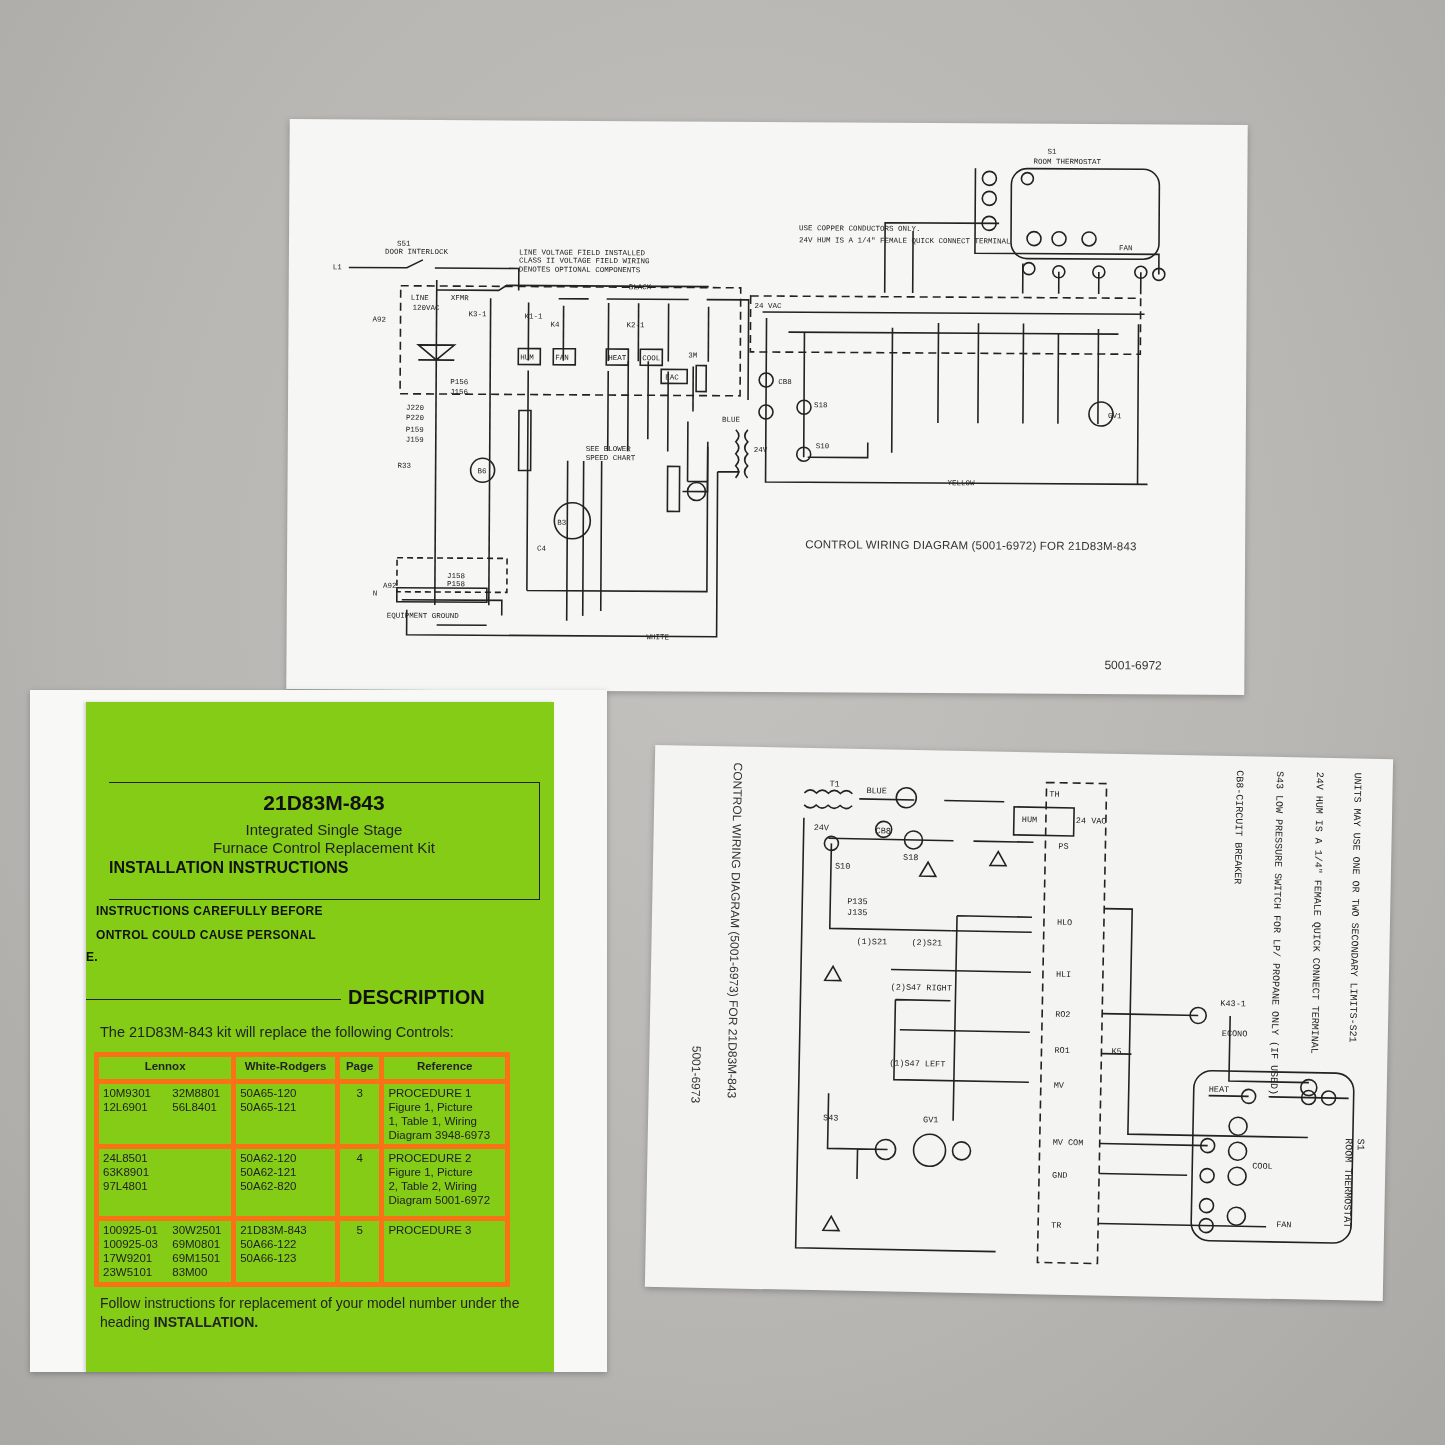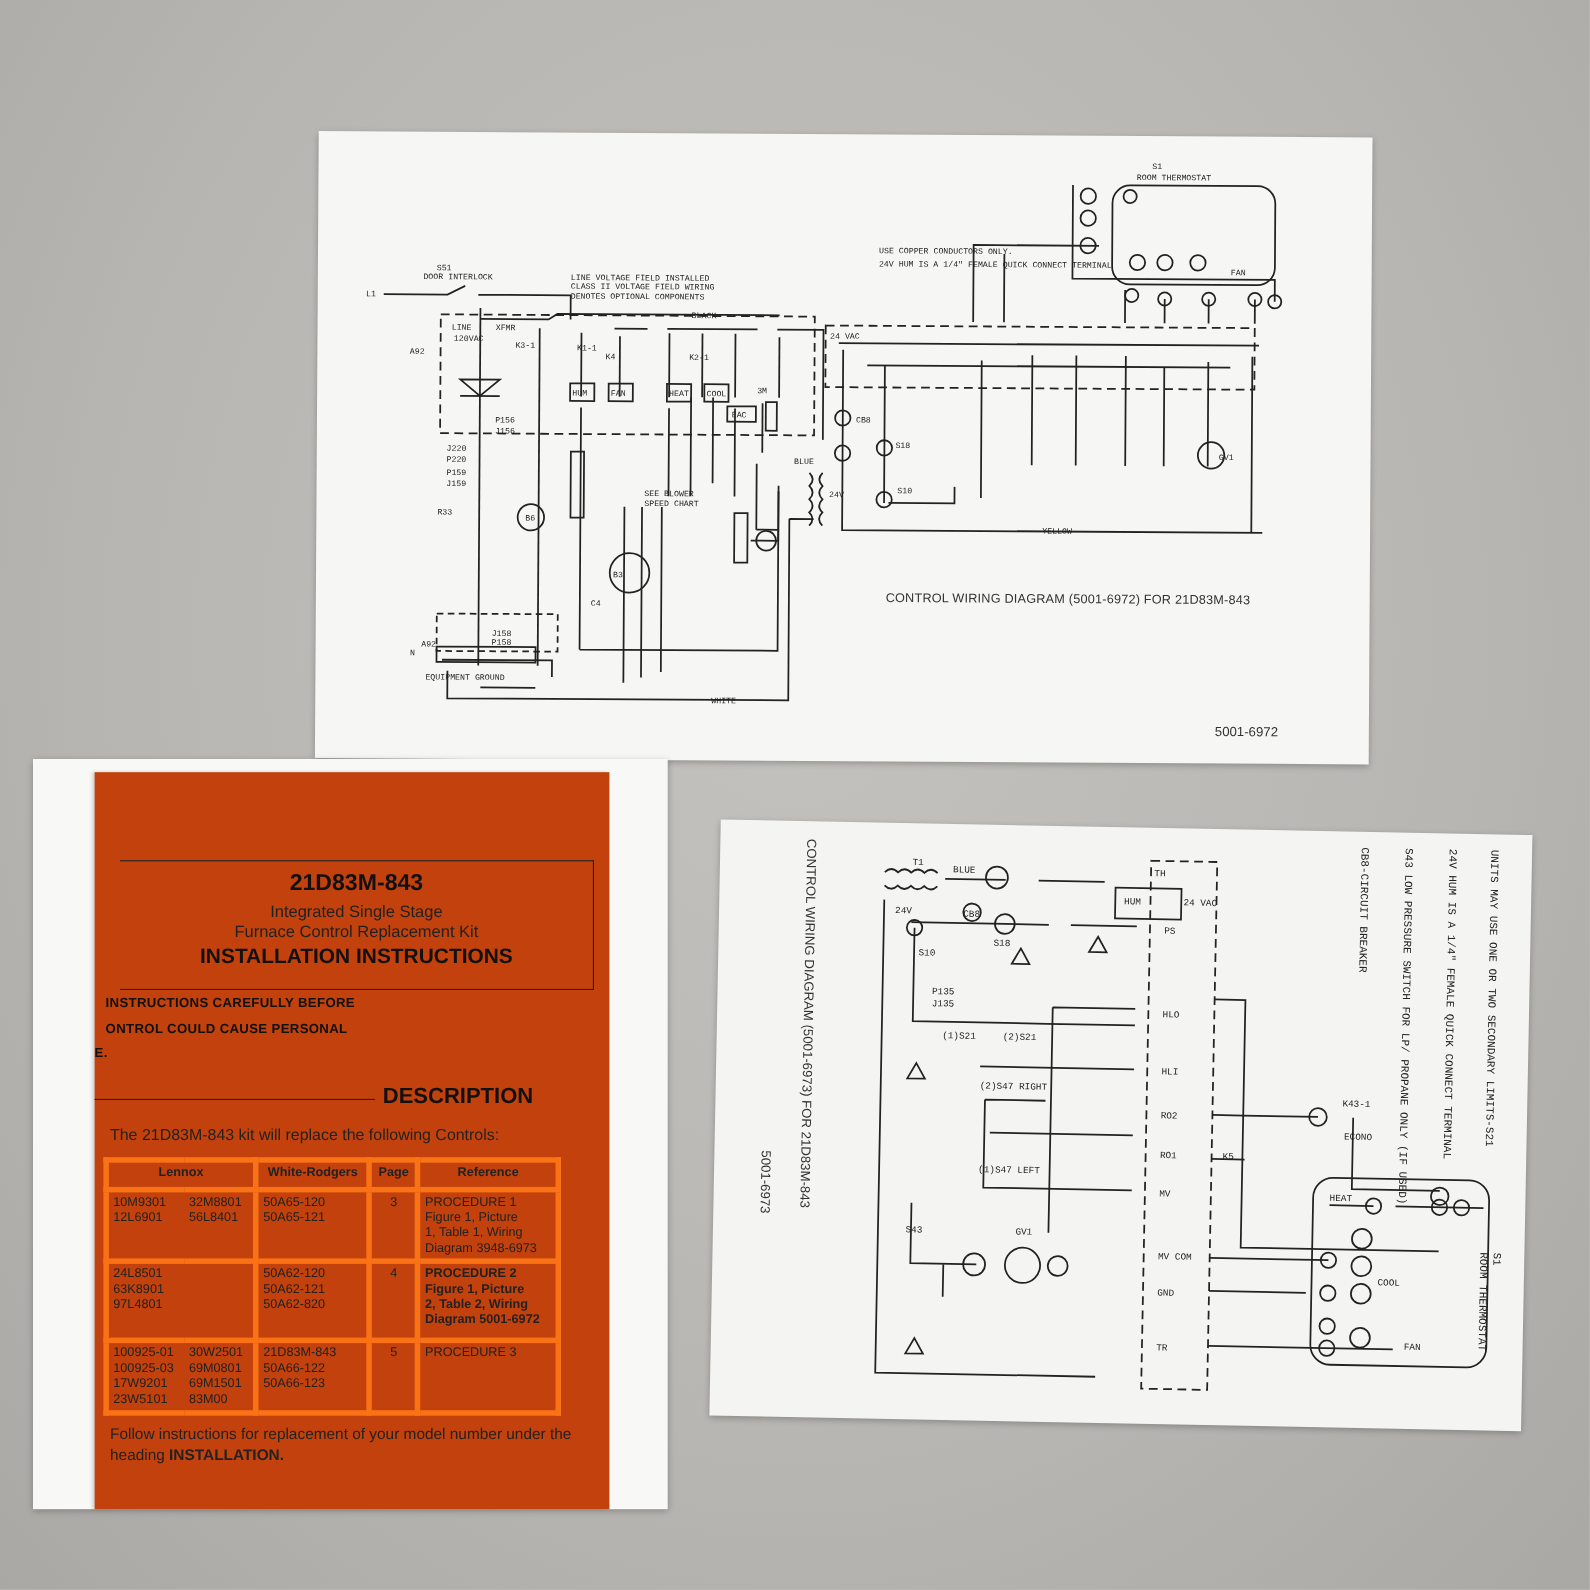--- a/index.html
+++ b/index.html
@@ -13,26 +13,26 @@
     background:radial-gradient(ellipse at 50% 40%, #c3c2bf 0%, #b7b6b3 60%, #a9a8a5 100%);
   }
   .sheet { position:absolute; background:#f6f6f4; box-shadow:0 2px 6px rgba(0,0,0,0.25); }
   
   #sheet-top { left:288px; top:122px; width:958px; height:570px; transform:rotate(0.35deg); }
   #sheet-top svg { position:absolute; left:0; top:0; }
   .top-caption { position:absolute; left:518px; top:416px; font-size:11.5px; color:#333; letter-spacing:0.2px; }
   .top-partno { position:absolute; left:818px; top:534px; font-size:12px; color:#333; }
   
   #sheet-booklet { left:30px; top:690px; width:577px; height:682px; background:#f8f8f6; }
-  #booklet-front { position:absolute; left:56px; top:12px; width:468px; height:670px; background:#c2410c; box-shadow:-2px 0 3px rgba(0,0,0,0.15); }
+  #booklet-front { position:absolute; left:56px; top:12px; width:468px; height:670px; background:#84cc16; box-shadow:-2px 0 3px rgba(0,0,0,0.15); }
   .title-box { position:absolute; left:23px; top:80px; width:430px; height:116px; border:1.5px solid #222; border-left:none; }
   .kit-title { position:absolute; left:0; width:100%; top:8px; text-align:center; font-weight:bold; font-size:21px; color:#111; }
   .kit-sub1 { position:absolute; left:0; width:100%; top:38px; text-align:center; font-size:15px; color:#222; }
   .kit-sub2 { position:absolute; left:0; width:100%; top:56px; text-align:center; font-size:15px; color:#222; }
-  .kit-inst { position:absolute; left:0; width:100%; top:76px; text-align:center; font-weight:bold; font-size:19px; color:#111; }
+  .kit-inst { position:absolute; left:0; width:100%; top:76px; text-align:left; font-weight:bold; font-size:16px; color:#111; }
   .warn-line { position:absolute; left:10px; font-weight:bold; font-size:12px; color:#111; letter-spacing:0.3px; white-space:nowrap;text-align:right; }
   .desc-rule { position:absolute; left:0; top:297px; width:255px; border-top:1.5px solid #222; }
   .desc-head { position:absolute; left:262px; top:284px; font-weight:bold; font-size:20px; color:#111; }
   .desc-text { position:absolute; left:14px; top:322px; font-size:14.5px; color:#222; }
   table.controls { position:absolute; left:8px; top:350px; width:416px; border-collapse:collapse; font-size:11.5px; color:#222; }
   table.controls th, table.controls td { border:5px solid #f97316; vertical-align:top; padding:2px 4px; line-height:14px; }
   table.controls th { font-weight:bold; text-align:center; height:18px; }
   .follow { position:absolute; left:14px; top:592px; width:430px; font-size:14px; line-height:19px; color:#222; }
   .follow b { font-weight:bold; }
   
@@ -218,21 +218,21 @@
         </tr>
         <tr style="height:72px;">
           <td style="border-right:none; white-space:pre-line;margin-left:48px;">24L8501
 63K8901
 97L4801</td>
           <td style="border-left:none; white-space:pre-line;"></td>
           <td style="white-space:pre-line;">50A62-120
 50A62-121
 50A62-820</td>
           <td style="text-align:center;">4</td>
-          <td style="white-space:pre-line;font-weight:bold;">PROCEDURE 2
+          <td style="white-space:pre-line;">PROCEDURE 2
 Figure 1, Picture
 2, Table 2, Wiring
 Diagram 5001-6972</td>
         </tr>
         <tr style="height:66px;">
           <td style="border-right:none; white-space:pre-line;">100925-01
 100925-03
 17W9201
 23W5101</td>
           <td style="border-left:none; white-space:pre-line;">30W2501

